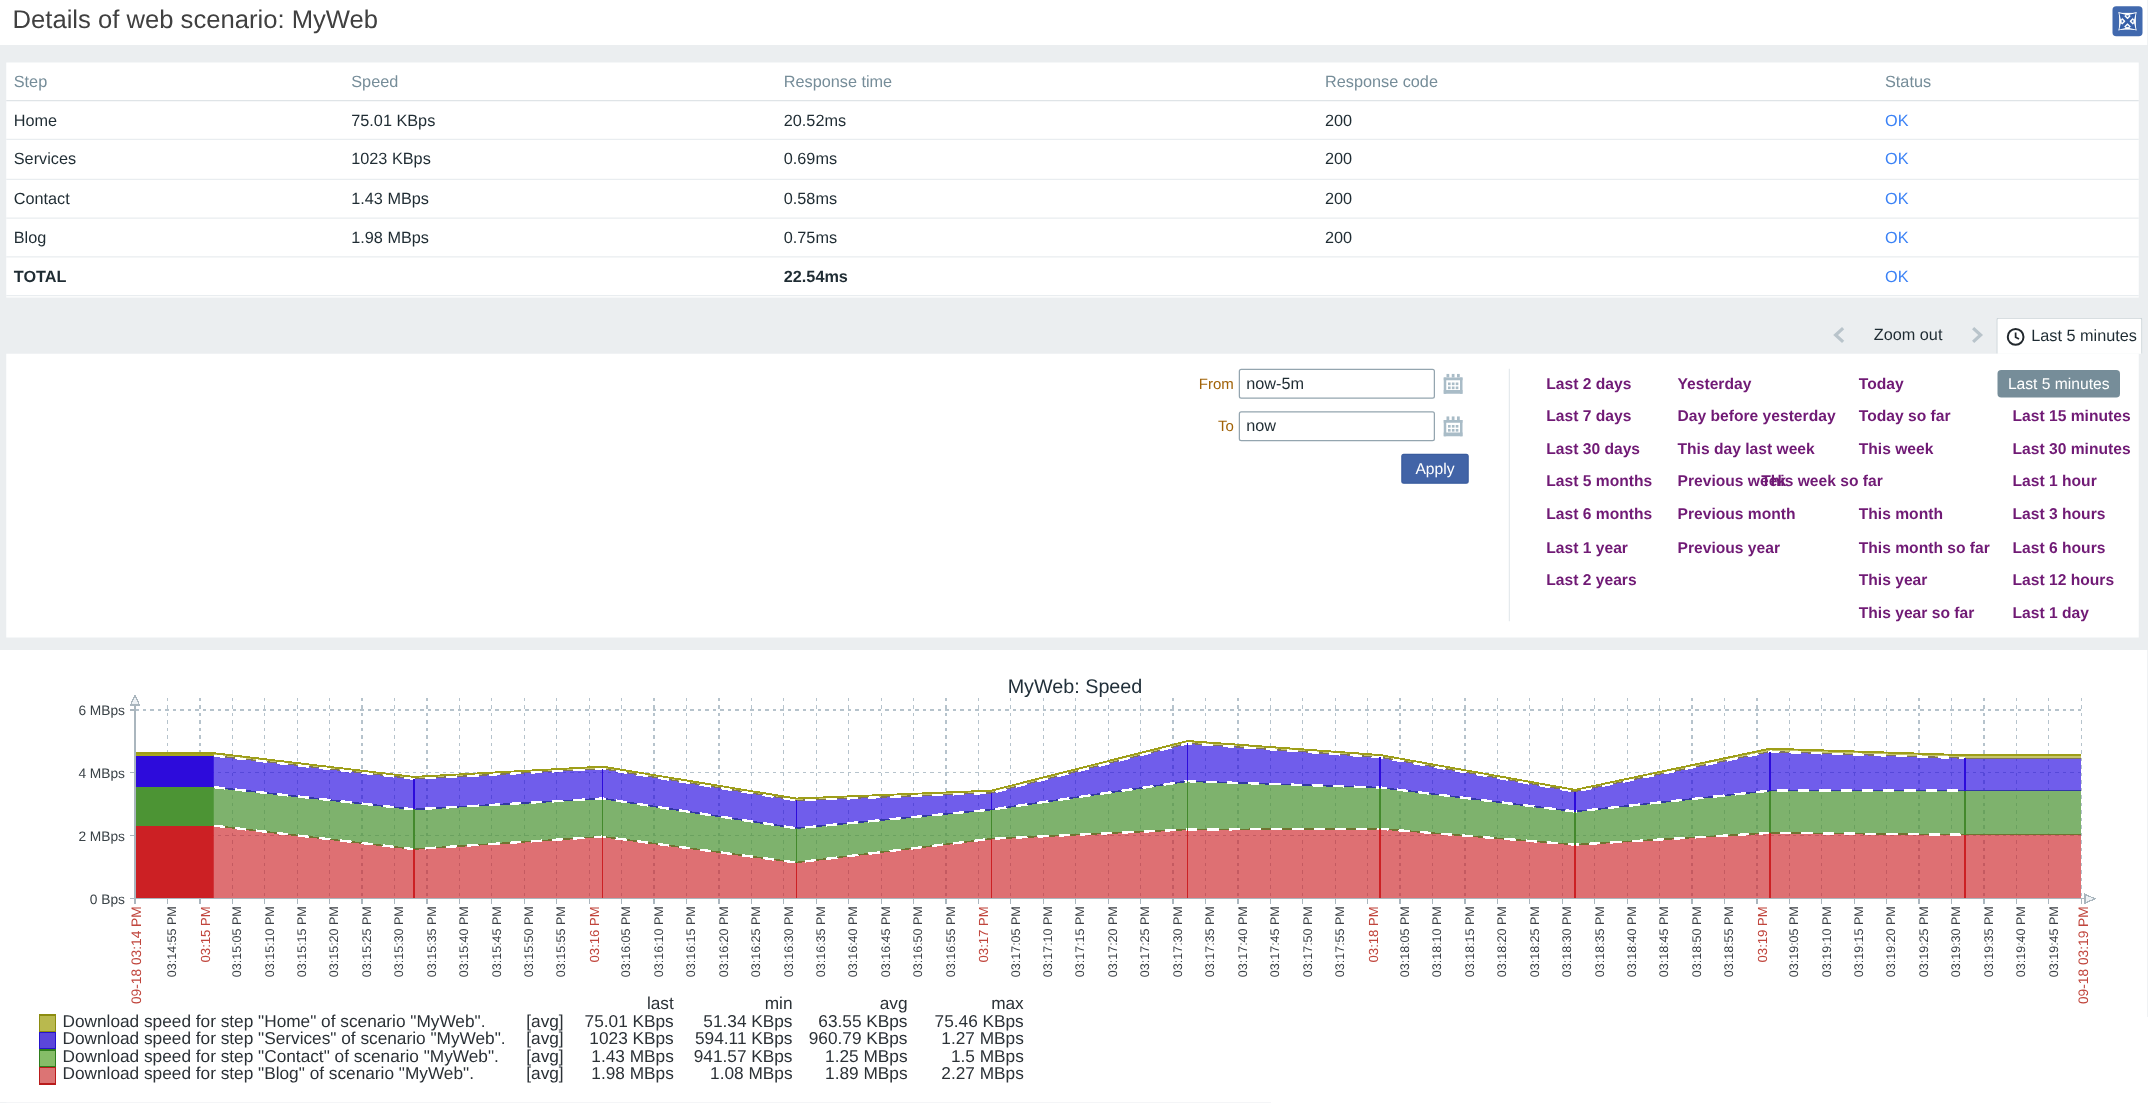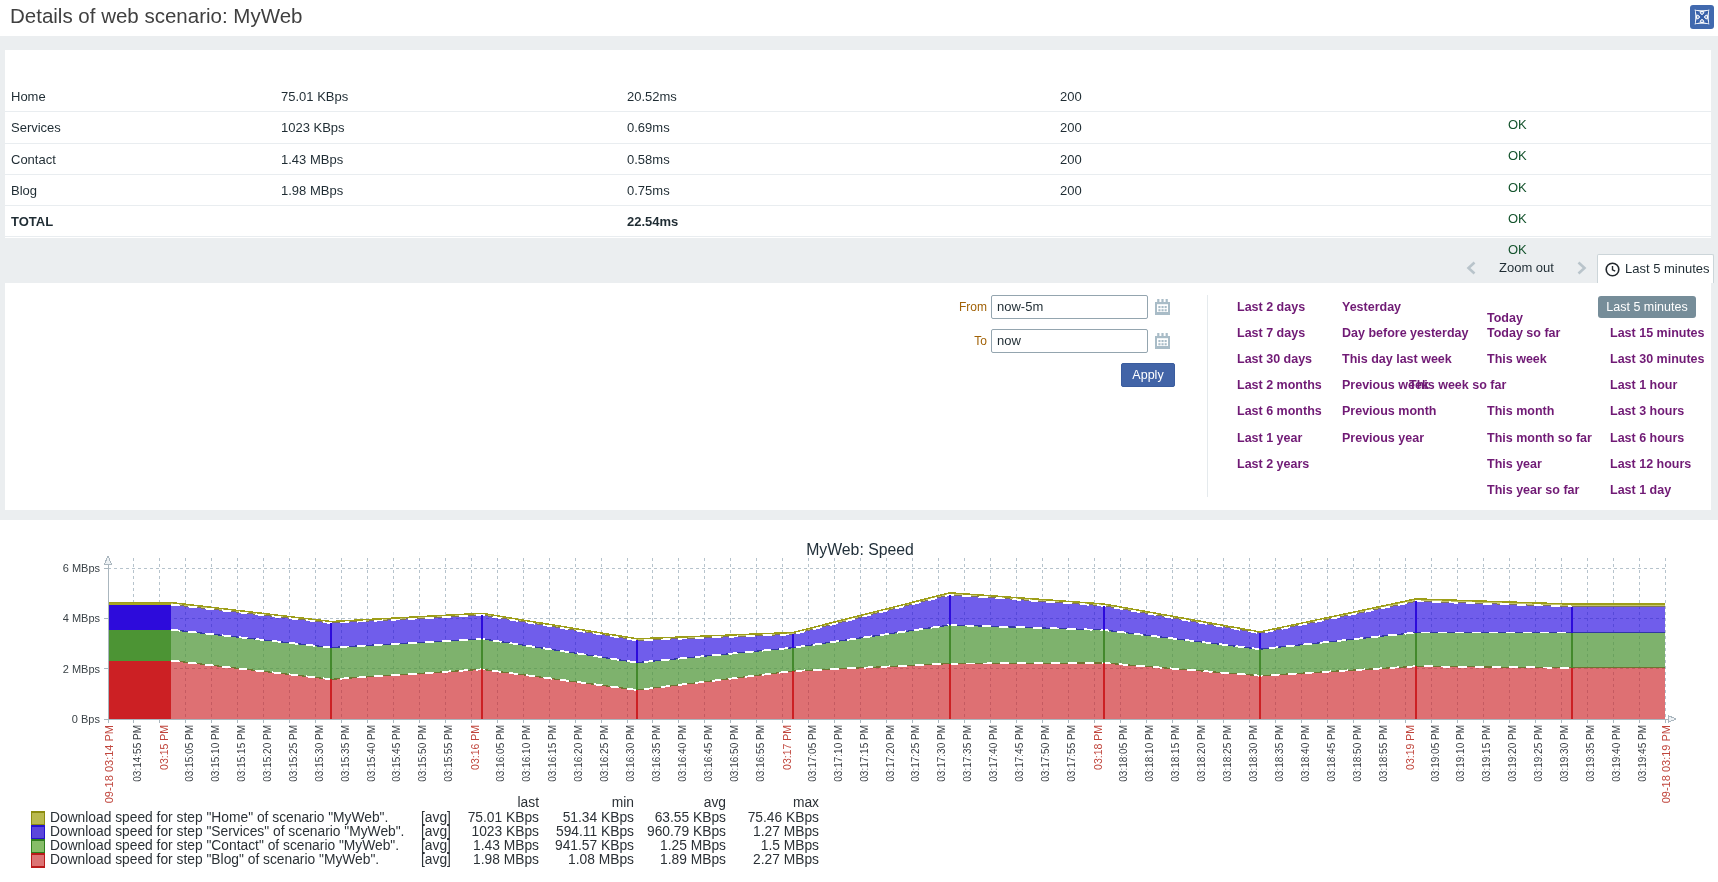--- a/index.html
+++ b/index.html
@@ -7,21 +7,21 @@
 .hdr { left:0; top:0; width:1718px; height:36px; background:#fff; }
 .hdr h1 { position:absolute; left:10px; top:4px; font-size:20.5px; font-weight:normal; color:#404040; letter-spacing:0; }
 .kiosk { left:1690px; top:5px; width:24px; height:24px; background:#4169ae; border-radius:3px; }
 .card { left:5px; width:1706px; background:#fff; }
 .tbl { top:50px; height:187.5px; }
 .thead { position:absolute; left:0; top:0; width:100%; height:31.2px; border-bottom:1px solid #dfe4e7; color:#768d99; font-size:13px; }
 .thead span, .trow span { position:absolute; top:50%; transform:translateY(-50%); white-space:nowrap; }
 .trow { position:absolute; left:0; width:100%; height:31.2px; border-bottom:1px solid #e9edf0; font-size:13px; color:#1f2c33; }
 .c1 { left:6px; } .c2 { left:276px; } .c3 { left:622px; } .c4 { left:1055px; } .c5 { left:1503px; }
 .b { font-weight:bold; }
-.ok { color:#14532d;margin-top:28px; }
+.ok { color:#3b82f6; }
 .tab { left:1597px; top:254px; width:117px; height:29px; background:#fff; border:1px solid #ccd5d9; border-bottom:none; border-radius:2px 2px 0 0; }
 .tab .ci { position:absolute; left:7px; top:7px; }
 .tab .tt { position:absolute; left:27px; top:0; line-height:28px; font-size:13px; color:#1f2c33; white-space:nowrap; }
 .zout { left:1499px; top:254px; height:29px; line-height:28px; font-size:13px; color:#1f2c33; }
 .chl { left:1466px; top:261px; } .chr { left:1576px; top:261px; }
 .fpanel { top:283px; height:227px; }
 .flabel { position:absolute; font-size:12px; color:#a16207; text-align:right; width:57px; }
 .finput { position:absolute; left:986px; width:157px; height:24px; border:1px solid #94a5af; border-radius:2px; background:#fff; font-size:13px; color:#1f2c33; line-height:22px; padding-left:5px; }
 .fcal { position:absolute; left:1149px; }
 .apply { position:absolute; left:1116px; top:80px; width:54px; height:24px; background:#4264a7; border:1px solid #3a5c9e; border-radius:2px; color:#fff; font-size:12.5px; text-align:center; line-height:22px; }
@@ -54,20 +54,27 @@
         <polygon points="5.5,5.5 10.5,6.7 6.7,10.5" fill="#355ea8"></polygon>
       </g>
       <g transform="rotate(270 12 12)">
         <polygon points="4.6,4.6 11.8,6.3 6.3,11.8" fill="#ffffff"></polygon>
         <line x1="12.9" y1="12.9" x2="8.4" y2="8.4" stroke="#355ea8" stroke-width="2.2"></line>
         <polygon points="5.5,5.5 10.5,6.7 6.7,10.5" fill="#355ea8"></polygon>
       </g>
     </svg></div>
 
 <div class="abs card tbl">
+<div class="thead">
+      <span class="c1">Step</span>
+      <span class="c2">Speed</span>
+      <span class="c3">Response time</span>
+      <span class="c4">Response code</span>
+      <span class="c5">Status</span>
+    </div>
 <div class="trow" style="top:31.2px">
 <span class="c1">Home</span>
       <span class="c2">75.01 KBps</span>
       <span class="c3">20.52ms</span>
       <span class="c4">200</span>
       <span class="c5 ok">OK</span>
     </div>
 <div class="trow" style="top:62.4px">
 <span class="c1">Services</span>
       <span class="c2">1023 KBps</span>
@@ -149,31 +156,31 @@
           <rect x="7.5" y="10.2" width="2.1" height="2.1"></rect>
           <rect x="10.6" y="10.2" width="2.1" height="2.1"></rect>
         </g>
       </svg></div>
 <div class="apply">Apply</div>
 <div class="vsep"></div>
 </div>
 <div class="qlink" style="left:1237px;top:297.0px">Last 2 days</div>
 <div class="qlink" style="left:1237px;top:323.1px">Last 7 days</div>
 <div class="qlink" style="left:1237px;top:349.2px">Last 30 days</div>
-<div class="qlink" style="left:1237px;top:375.3px">Last 2 months</div>
+<div class="qlink" style="left:1237px;top:375.3px">Last 5 months</div>
 <div class="qlink" style="left:1237px;top:401.4px">Last 6 months</div>
 <div class="qlink" style="left:1237px;top:427.5px">Last 1 year</div>
 <div class="qlink" style="left:1237px;top:453.6px">Last 2 years</div>
 <div class="qlink" style="left:1342px;top:297.0px">Yesterday</div>
 <div class="qlink" style="left:1342px;top:323.1px">Day before yesterday</div>
 <div class="qlink" style="left:1342px;top:349.2px">This day last week</div>
 <div class="qlink" style="left:1342px;top:375.3px">Previous week</div>
 <div class="qlink" style="left:1342px;top:401.4px">Previous month</div>
 <div class="qlink" style="left:1342px;top:427.5px">Previous year</div>
-<div class="qlink" style="left:1487px;top:308px">Today</div>
+<div class="qlink" style="left:1487px;top:297.0px">Today</div>
 <div class="qlink" style="left:1487px;top:323.1px">Today so far</div>
 <div class="qlink" style="left:1487px;top:349.2px">This week</div>
 <div class="qlink" style="left:1409px;top:375.3px">This week so far</div>
 <div class="qlink" style="left:1487px;top:401.4px">This month</div>
 <div class="qlink" style="left:1487px;top:427.5px">This month so far</div>
 <div class="qlink" style="left:1487px;top:453.6px">This year</div>
 <div class="qlink" style="left:1487px;top:479.70000000000005px">This year so far</div>
 <div class="qlink" style="left:1610px;top:323.1px">Last 15 minutes</div>
 <div class="qlink" style="left:1610px;top:349.2px">Last 30 minutes</div>
 <div class="qlink" style="left:1610px;top:375.3px">Last 1 hour</div>

